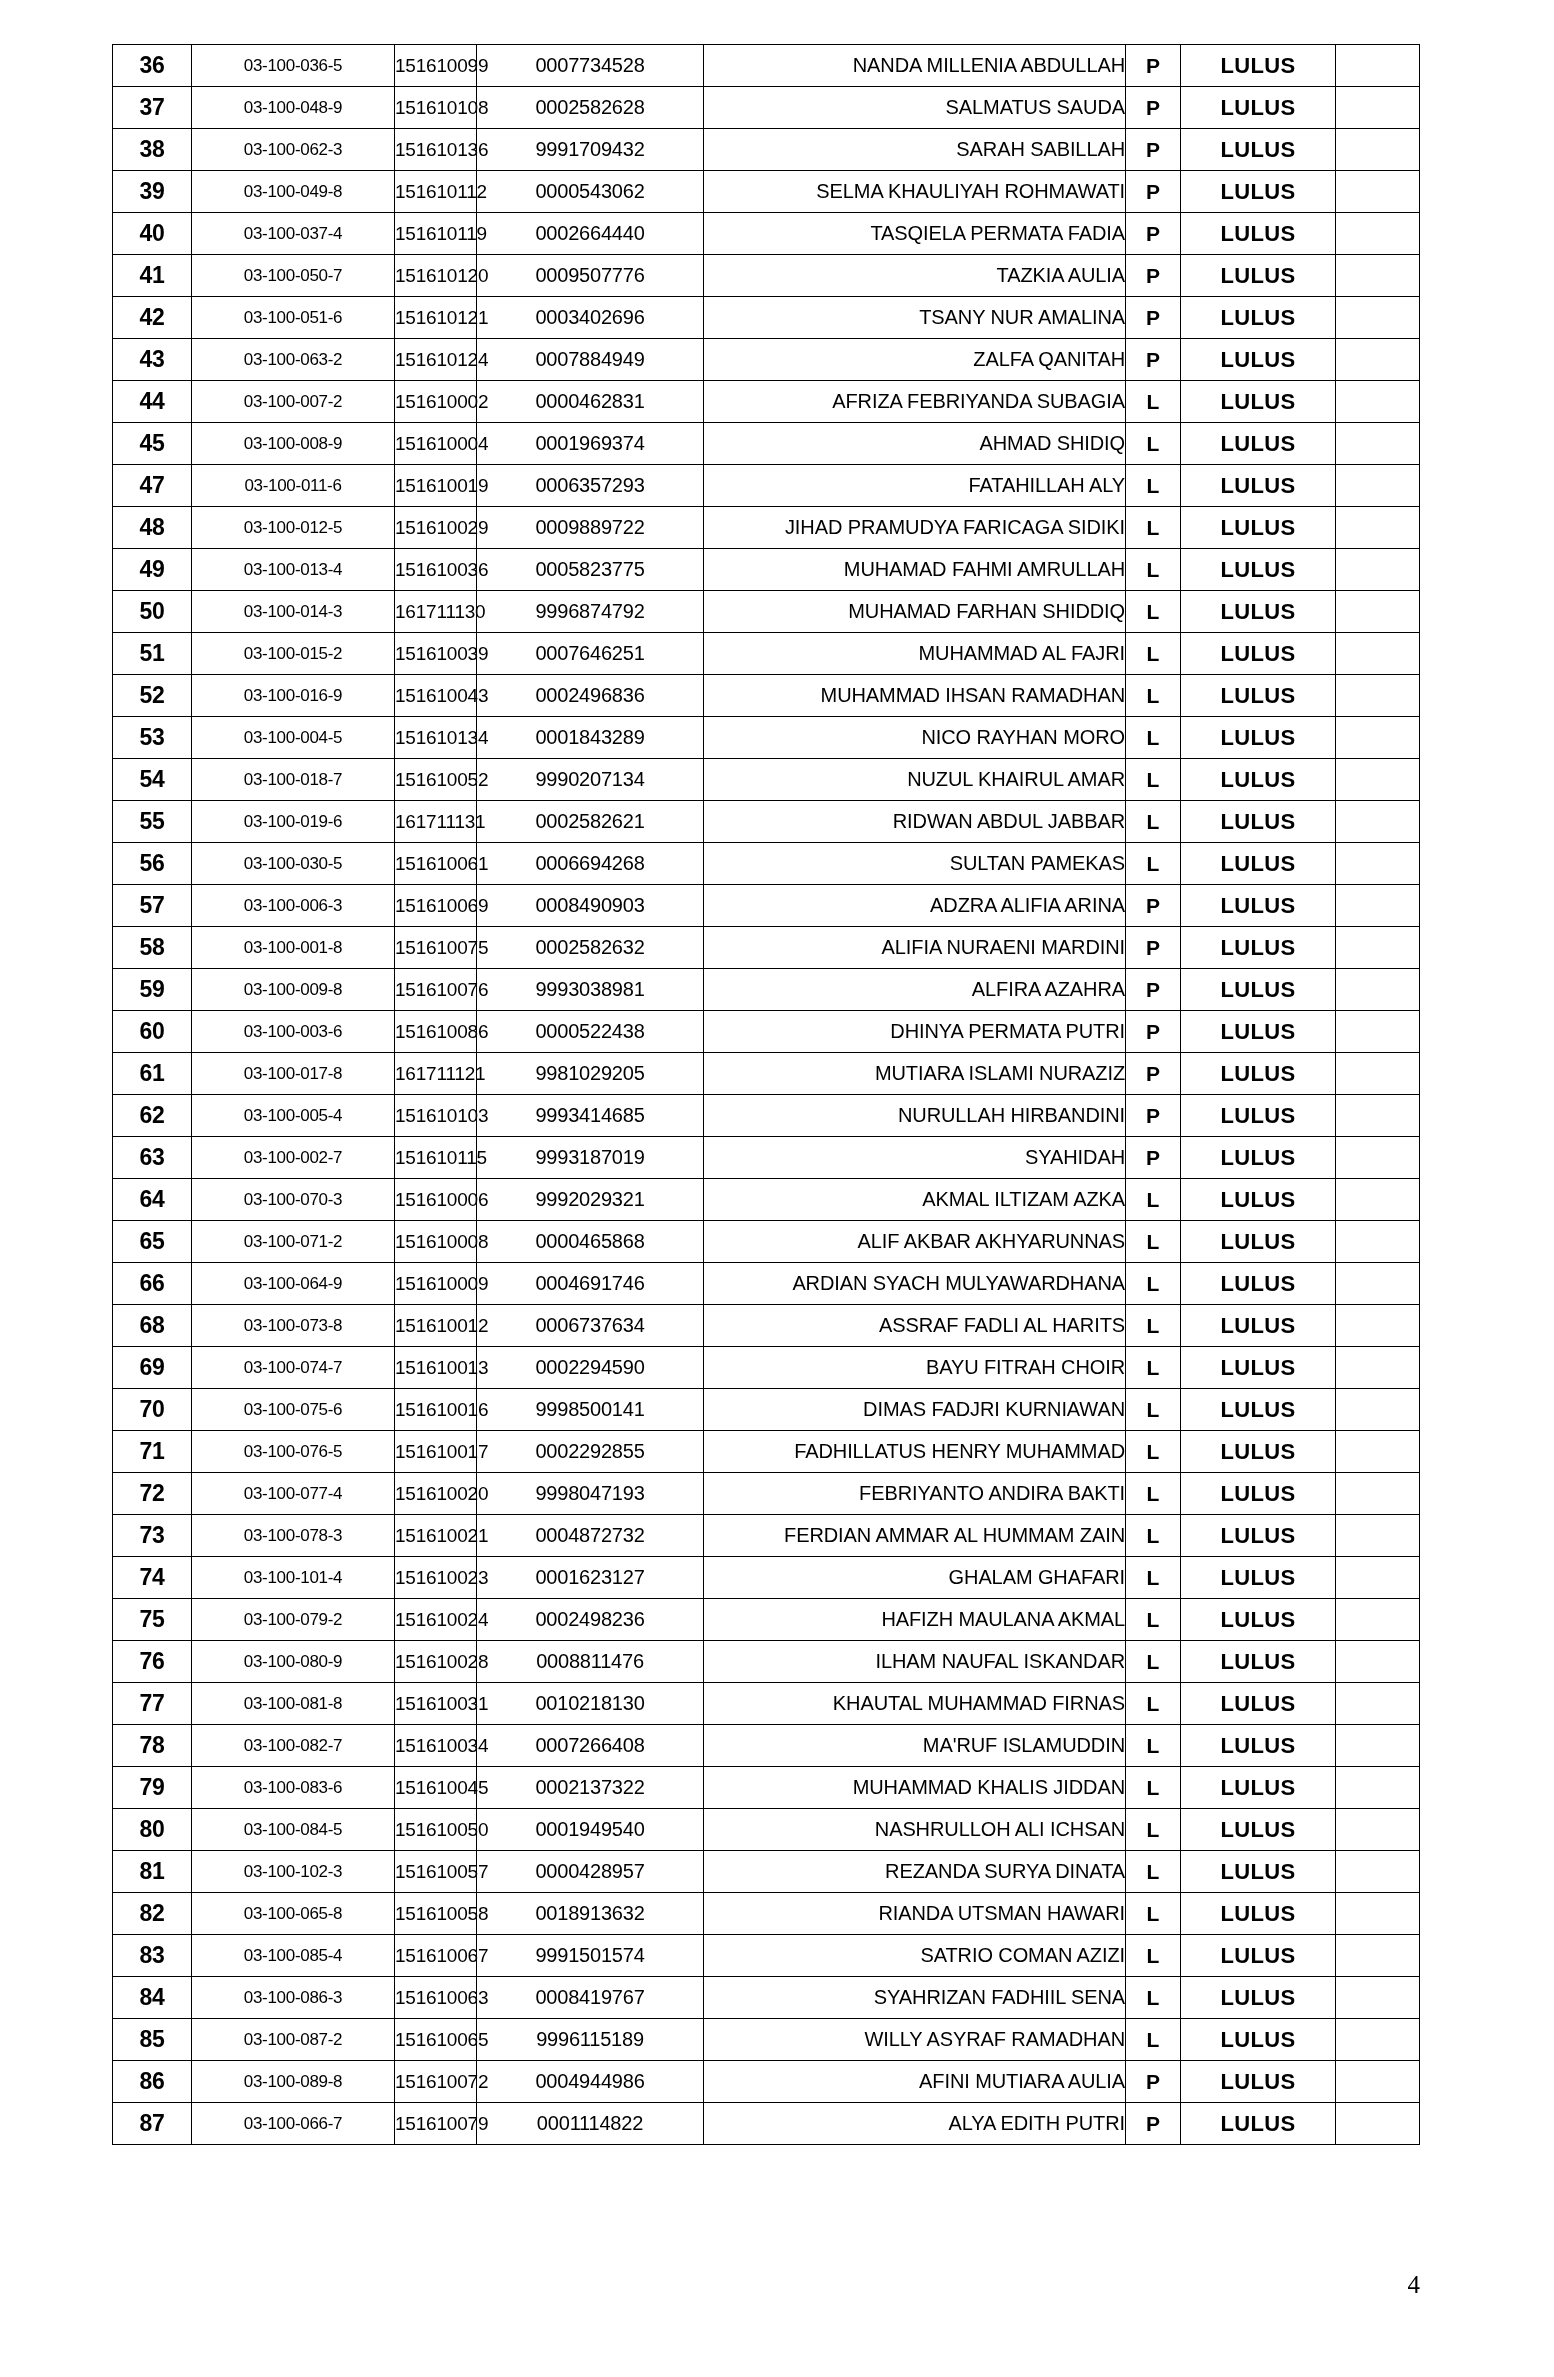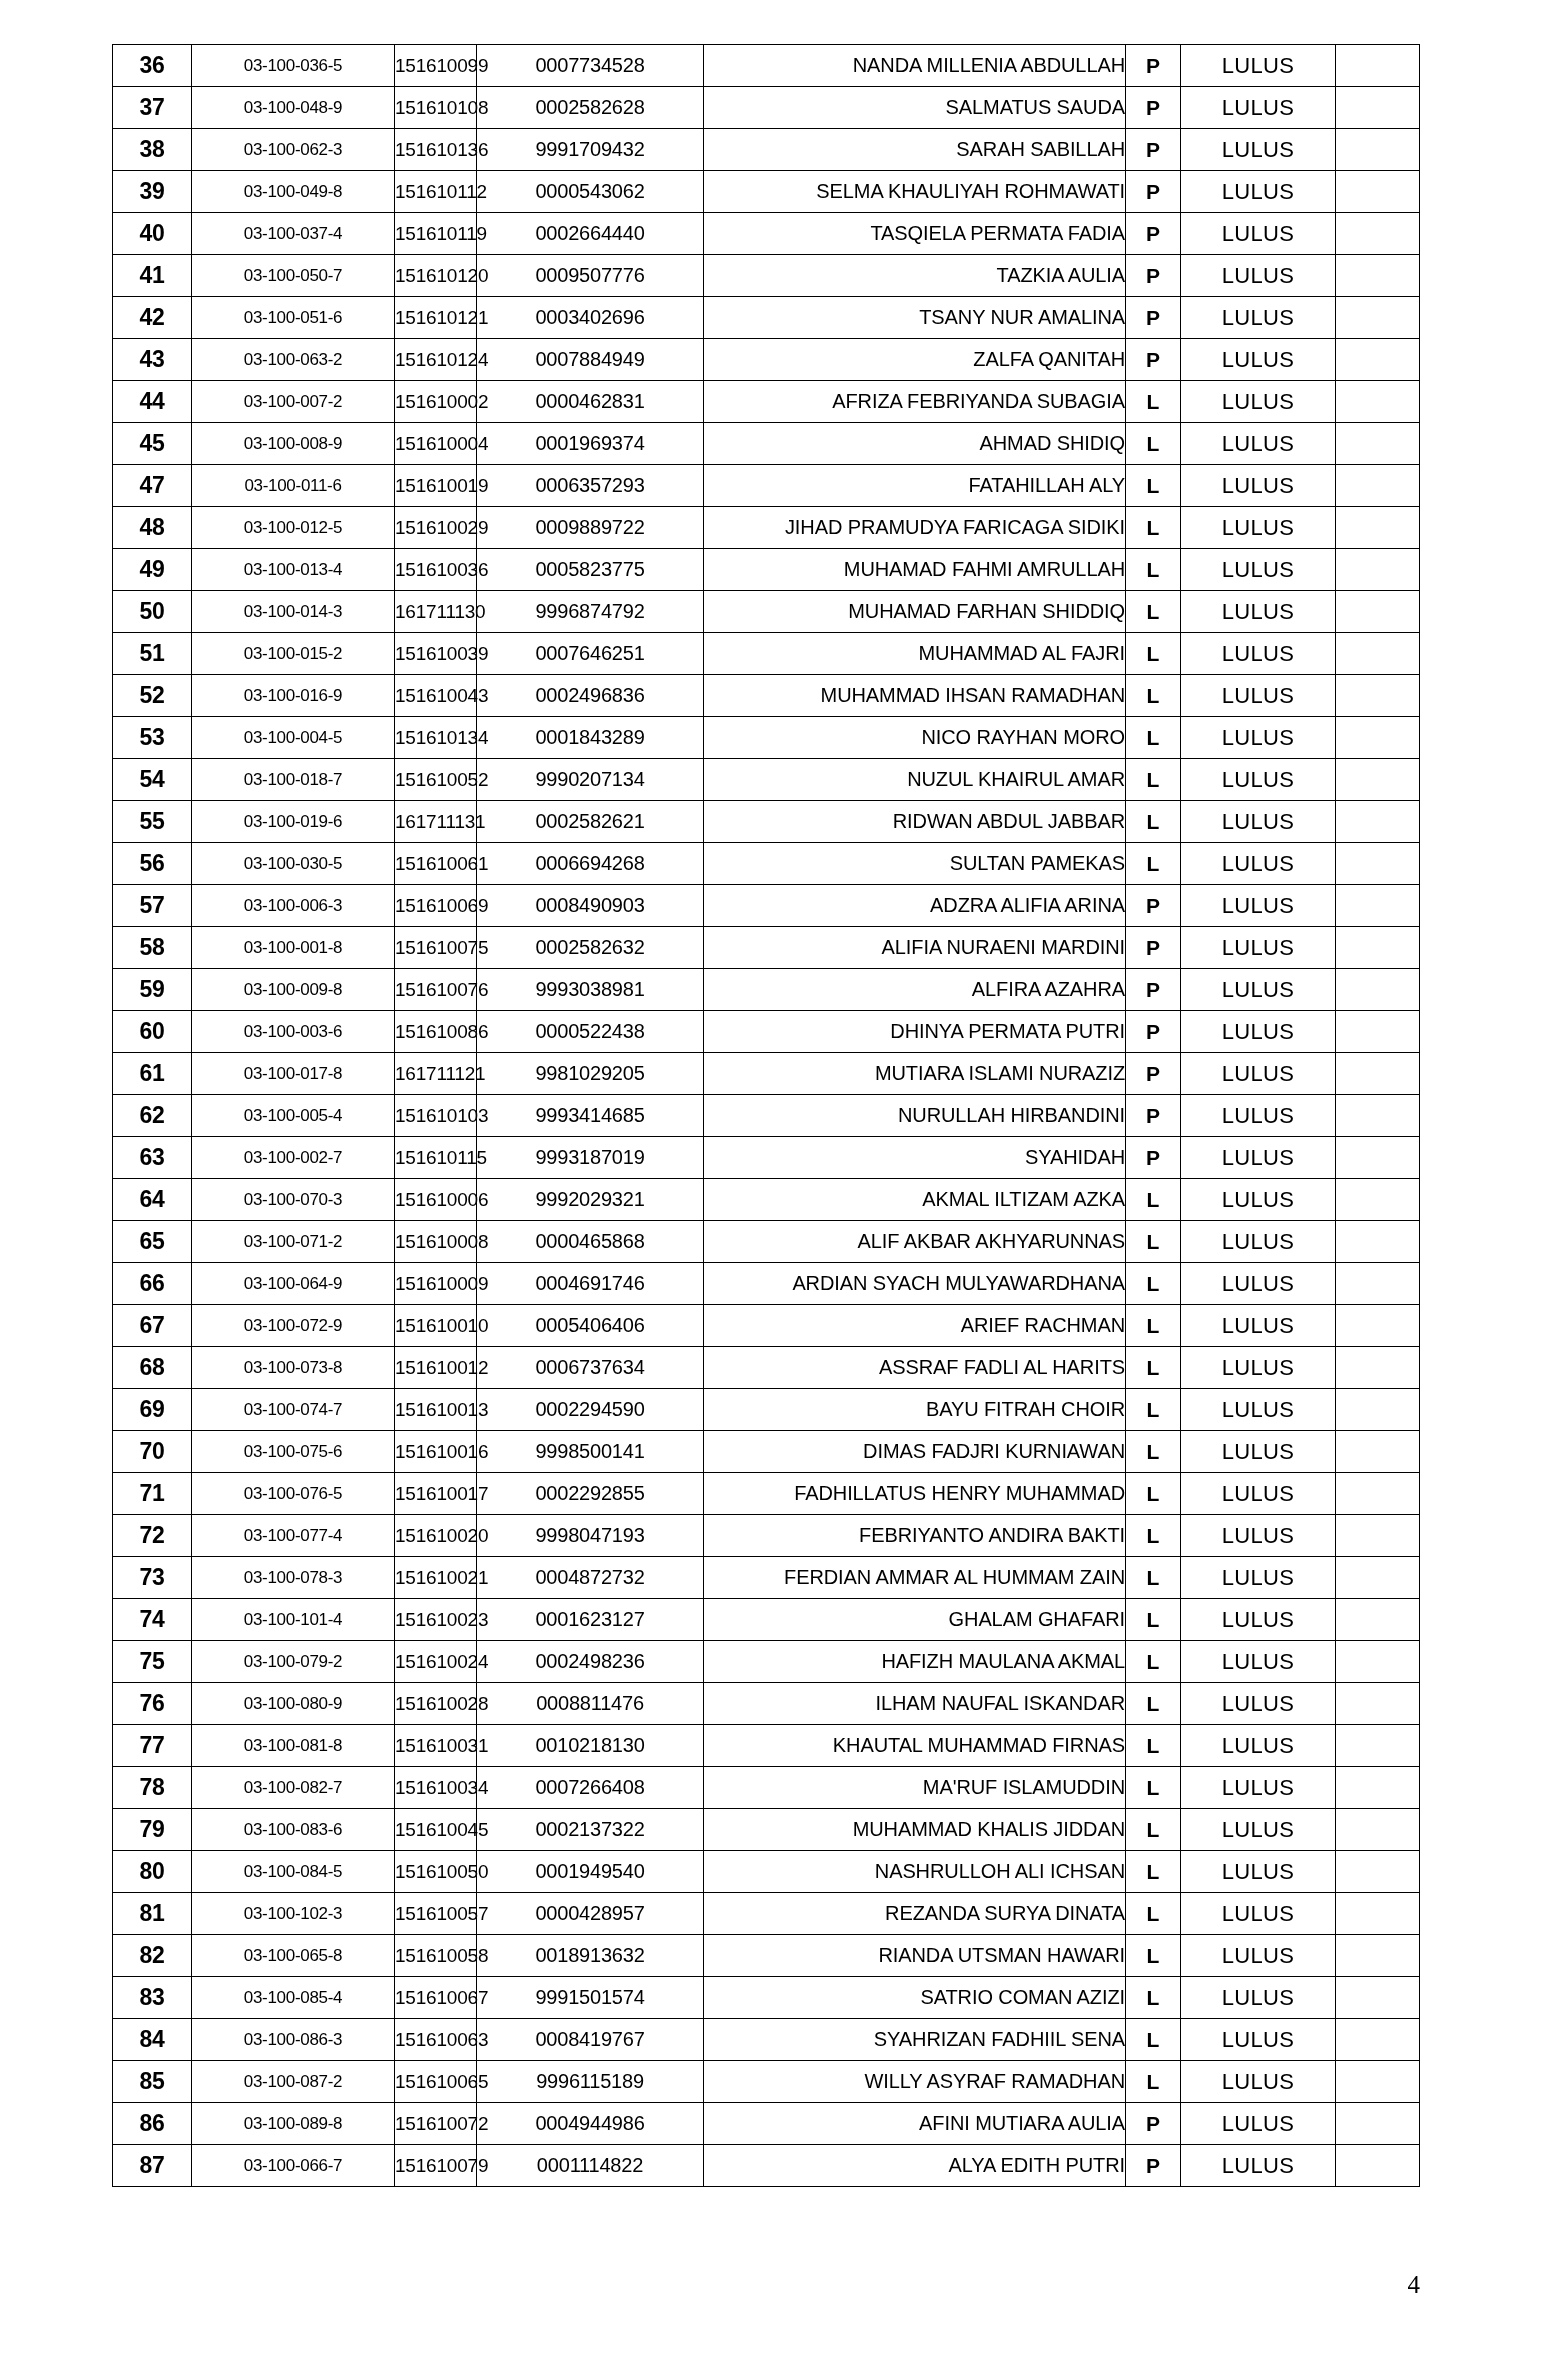--- a/index.html
+++ b/index.html
@@ -99,21 +99,21 @@
     text-align: center;
     font-size: 21px;
     font-weight: bold;
     vertical-align: top;
     padding-top: 1.8px;
   }
 
   .cell-status {
     text-align: center;
     font-size: 22px;
-    font-weight: normal;
+    font-weight: bold;
     padding-top: 9.1px;
     letter-spacing: 0.3px;
     vertical-align: middle;
   }
 
   .cell-blank {
     background: #ffffff;
   }
 
   .page-number {
@@ -437,30 +437,20 @@
             <td class="cell-no">66</td>
             <td class="cell-regno">03-100-064-9</td>
             <td class="cell-nisn">151610009</td>
             <td class="cell-unnum">0004691746</td>
             <td class="cell-name">ARDIAN SYACH MULYAWARDHANA</td>
             <td class="cell-sex">L</td>
             <td class="cell-status">LULUS</td>
             <td class="cell-blank"></td>
           </tr>
           <tr>
-            <td class="cell-no">67</td>
-            <td class="cell-regno">03-100-072-9</td>
-            <td class="cell-nisn">151610010</td>
-            <td class="cell-unnum">0005406406</td>
-            <td class="cell-name">ARIEF RACHMAN</td>
-            <td class="cell-sex">L</td>
-            <td class="cell-status">LULUS</td>
-            <td class="cell-blank"></td>
-          </tr>
-          <tr>
             <td class="cell-no">68</td>
             <td class="cell-regno">03-100-073-8</td>
             <td class="cell-nisn">151610012</td>
             <td class="cell-unnum">0006737634</td>
             <td class="cell-name">ASSRAF FADLI AL HARITS</td>
             <td class="cell-sex">L</td>
             <td class="cell-status">LULUS</td>
             <td class="cell-blank"></td>
           </tr>
           <tr>

